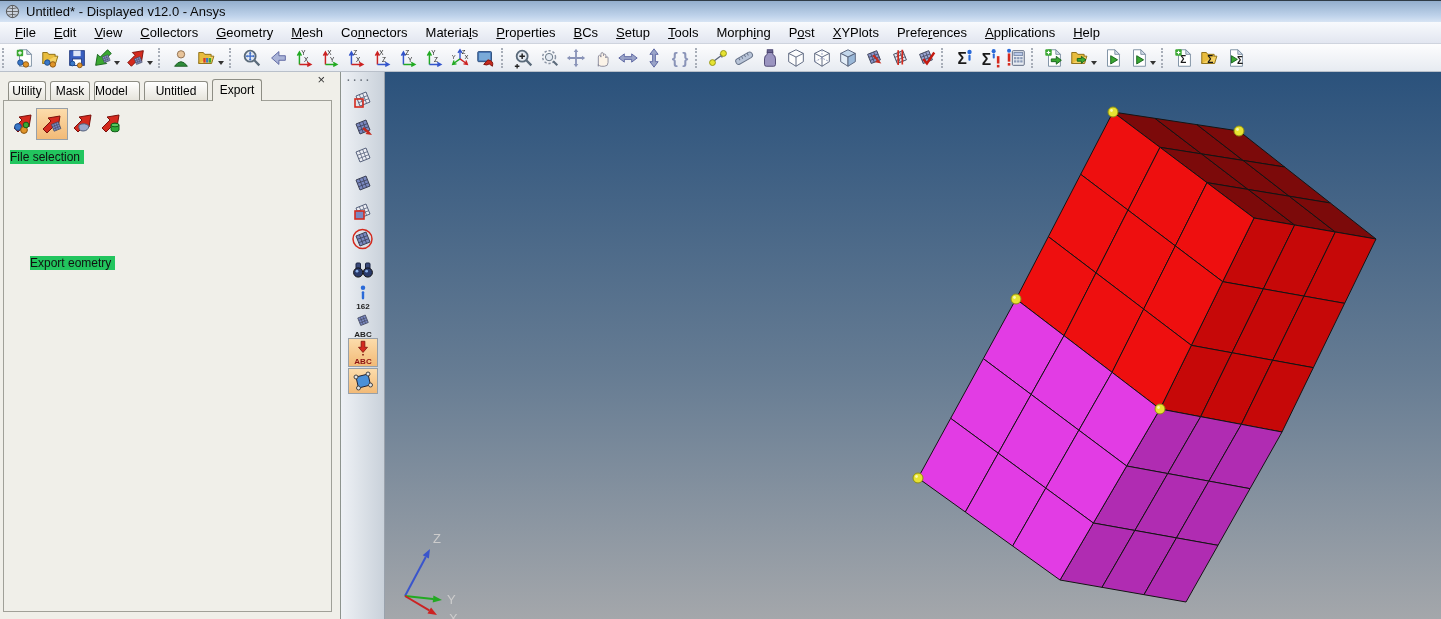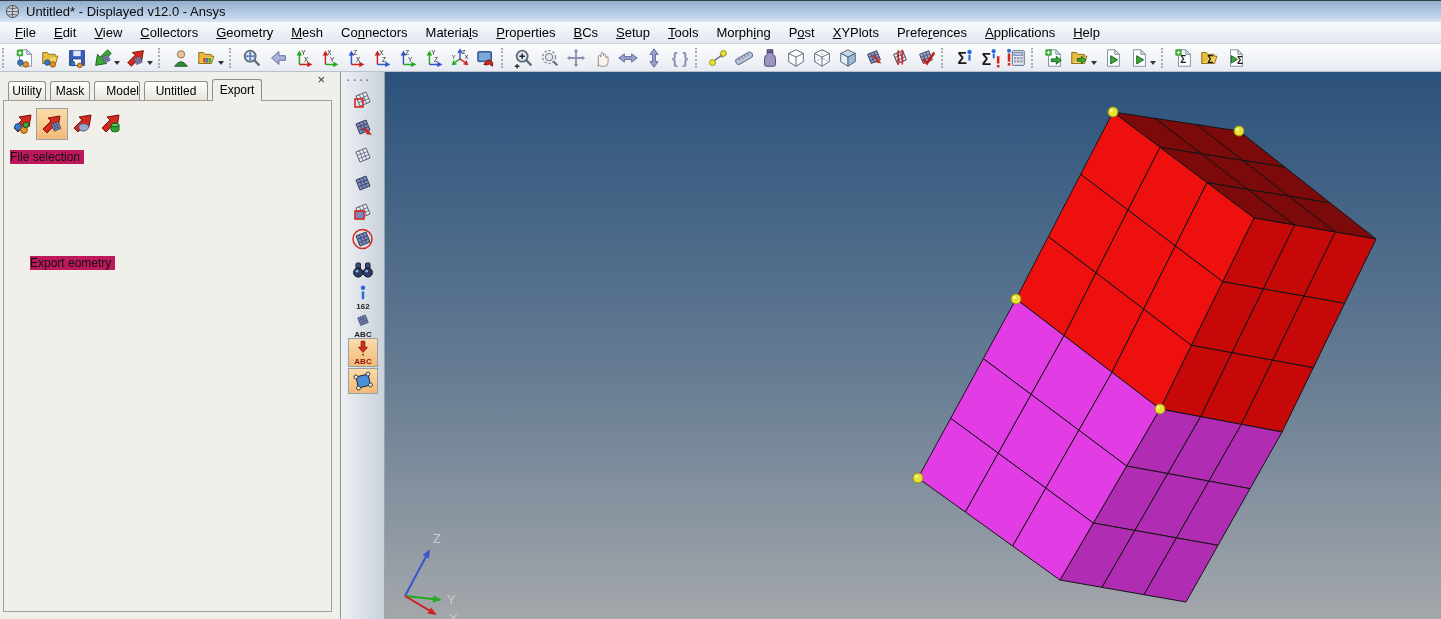--- a/index.html
+++ b/index.html
@@ -19,21 +19,21 @@
   .panel{width:341px;flex:none;position:relative;background:#f0efe9;border-right:1px solid #8d948e;box-sizing:border-box;}
   .strip{width:44px;flex:none;position:relative;background:linear-gradient(90deg,#eef1f5,#c9d1da);border-right:1px solid #9aa2ac;box-sizing:border-box;}
   .viewport{flex:1;position:relative;background:linear-gradient(#2b527c,#667c93 55%,#a4a7ab);}
   
   .tab{position:absolute;top:9px;height:19px;line-height:19px;padding:0 0;background:linear-gradient(#ffffff,#e6e4dc);border:1px solid #8e8e85;border-bottom:none;border-radius:3px 3px 0 0;font-size:12px;box-sizing:border-box;}
   .tab.active{top:7px;height:22px;background:#f0efe9;z-index:3;line-height:21px;}
   .pagebox{position:absolute;left:3px;top:28px;width:327px;height:510px;border:1px solid #a0a098;background:#f0efe9;z-index:1;}
   .closex{position:absolute;top:-1px;right:12px;font-size:13px;color:#333;z-index:4;padding:1px 3px;}
   .icnbox{position:absolute;width:26px;height:26px;display:flex;align-items:center;justify-content:center;}
   .icnbox.sel{width:30px;height:30px;background:linear-gradient(#fcdcab,#f2ba77);border:1px solid #98a0a8;}
-  .grplbl{position:absolute;font-size:12px;color:#111;background:#be185d;z-index:2;padding-right:4px;}
+  .grplbl{position:absolute;font-size:12px;color:#111;background:#22c55e;z-index:2;padding-right:4px;}
   .grpline{position:absolute;height:1px;background:#a8a8a0;border-bottom:1px solid #fcfcf8;}
   .flabel{position:absolute;font-size:12px;color:#111;white-space:nowrap;}
   .combo{position:absolute;height:19px;background:#fff;border:1px solid #7a7a7a;display:flex;align-items:center;font-size:12px;box-sizing:border-box;padding-left:4px;color:#111;}
   .combo .dd{margin-left:auto;width:17px;height:100%;background:linear-gradient(#f6f8fa,#d6dbe2);border-left:1px solid #9aa2aa;display:flex;align-items:center;justify-content:center;flex:none;}
   .combo .dd i{width:0;height:0;border-left:4px solid transparent;border-right:4px solid transparent;border-top:4px solid #222;}
   .combo.dis{color:#8f8f8f;}
   .combo.dis .dd{background:#ececec;}
   .combo.dis .dd i{border-top-color:#8f8f8f;transform:scale(.8);}
   .tinput{position:absolute;height:19px;background:#fff;border:1px solid #7a7a7a;font-size:12px;display:flex;align-items:center;padding-left:4px;box-sizing:border-box;color:#111;}
   .pbtn{position:absolute;background:#f0efe8;border:1px solid #6a6a6a;box-shadow:inset 1px 1px 0 #ffffff,inset -1px -1px 0 #9a9a9a;font-size:12px;display:flex;align-items:center;justify-content:center;box-sizing:border-box;color:#111;}
@@ -519,21 +519,21 @@
     </span>
   </div>
 
 <div class="main">
 
   <div class="panel">
     <span class="closex">×</span>
     <div id="tabs">
         <div class="tab" style="left: 8px; min-width: 38px; text-align: center;">Utility</div>
         <div class="tab" style="left: 50px; min-width: 40px; text-align: center;">Mask</div>
-        <div class="tab" style="left: 94px; min-width: 46px; text-align: right;">Model</div>
+        <div class="tab" style="left: 94px; min-width: 46px; text-align: left;">Model</div>
         <div class="tab" style="left: 144px; min-width: 64px; text-align: center;">Untitled</div>
         <div class="tab active" style="left: 212px; min-width: 50px; text-align: center;">Export</div>
       </div>
     <div class="pagebox"></div>
 
     <div id="exicons" style="position:absolute;z-index:2;">
         <span class="icnbox" style="left: 10px; top: 38px; position: absolute;">
           <svg width="24" height="24" viewBox="0 0 24 24">
             <path d="M3 17 L11 9 L8 6 L20 4 L18 16 L15 13 L7 21 Z" fill="#d42a1e" stroke="#7a100a"></path>
             <circle cx="7" cy="16" r="3.4" fill="#3a78c8" stroke="#1a4888"></circle>

